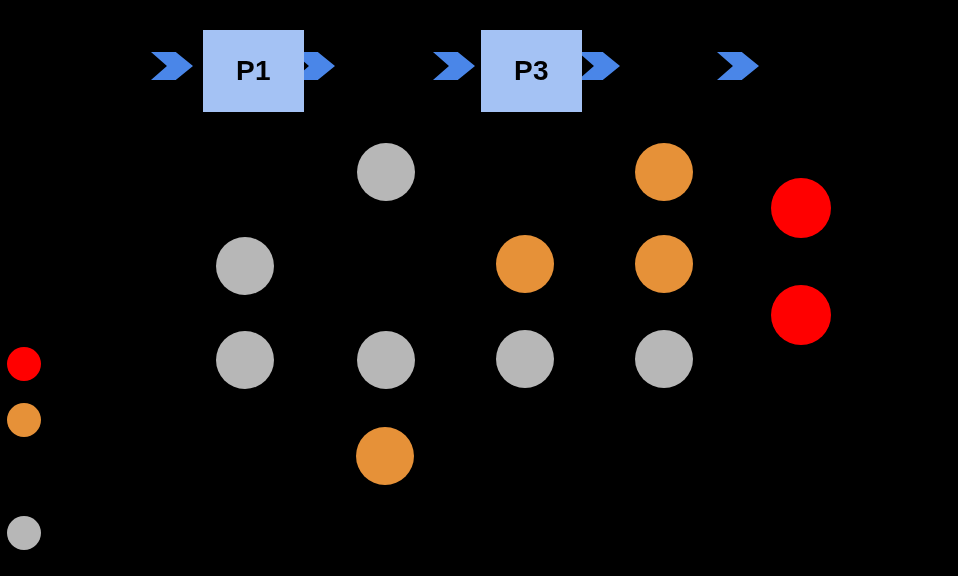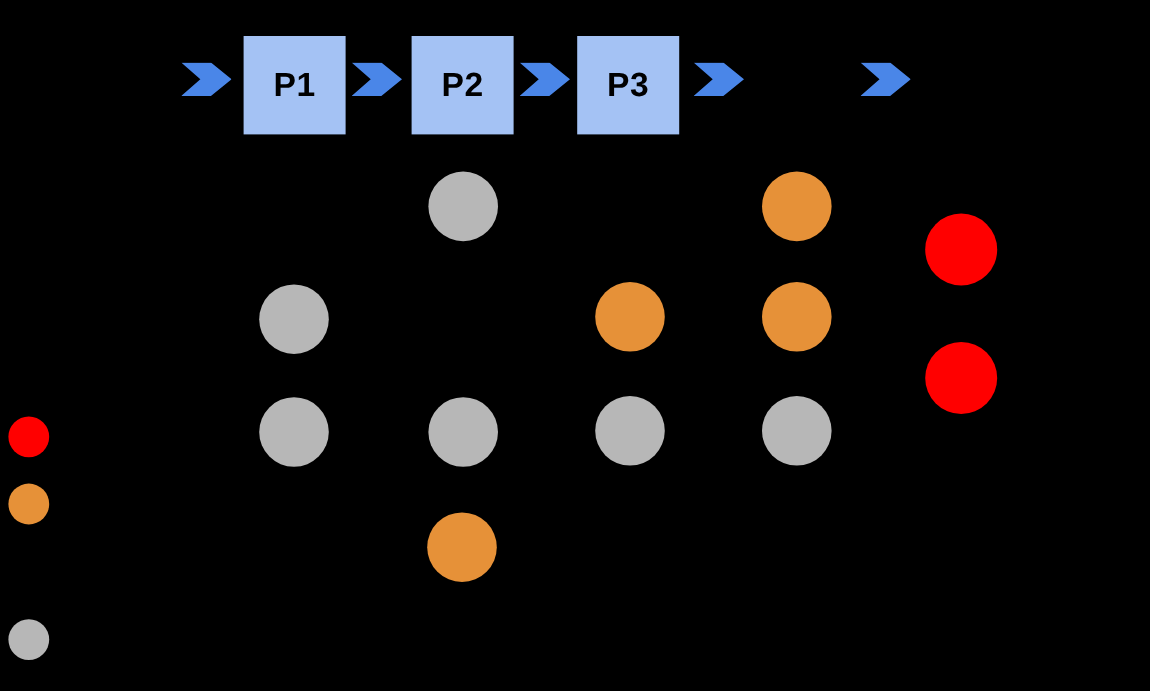--- a/index.html
+++ b/index.html
@@ -10,21 +10,21 @@
     font-family: "Liberation Sans", sans-serif;
   }
   .canvas {
     position: relative;
     width: 958px; height: 576px;
     background: var(--background, #000);
   }
   .pbox {
     position: absolute;
     top: 30px;
-    width: 85px; height: 82px;
+    width: 101px; height: 82px;
     background: var(--box_fill, #a4c2f4);
     display: flex; align-items: center; justify-content: center;
   }
   .pbox span {
     font-weight: bold;
     font-size: 28px;
     color: #000000;
     letter-spacing: 0.5px;
   }
   .arrow {
@@ -46,23 +46,20 @@
 
   <div class="arrow" style="left:151px"></div>
   <div class="arrow" style="left:293px"></div>
   <div class="arrow" style="left:433px"></div>
   <div class="arrow" style="left:578px"></div>
   <div class="arrow" style="left:717px"></div>
 
   <div class="pbox" style="left:203px">
     <span>P1</span>
   </div>
-  <div class="pbox" style="left:343px">
-    <span>P2</span>
-  </div>
   <div class="pbox" style="left:481px">
     <span>P3</span>
   </div>
 
   <div>
       <div class="circle" style="left: 357px; top: 143px; height: 58px; width: 58px; background: rgb(183, 183, 183);"></div>
       <div class="circle" style="left: 635px; top: 143px; height: 58px; width: 58px; background: rgb(230, 145, 56);"></div>
       <div class="circle" style="left: 771px; top: 178px; height: 60px; width: 60px; background: rgb(255, 0, 0);"></div>
       <div class="circle" style="left: 216px; top: 237px; height: 58px; width: 58px; background: rgb(183, 183, 183);"></div>
       <div class="circle" style="left: 496px; top: 235px; height: 58px; width: 58px; background: rgb(230, 145, 56);"></div>

